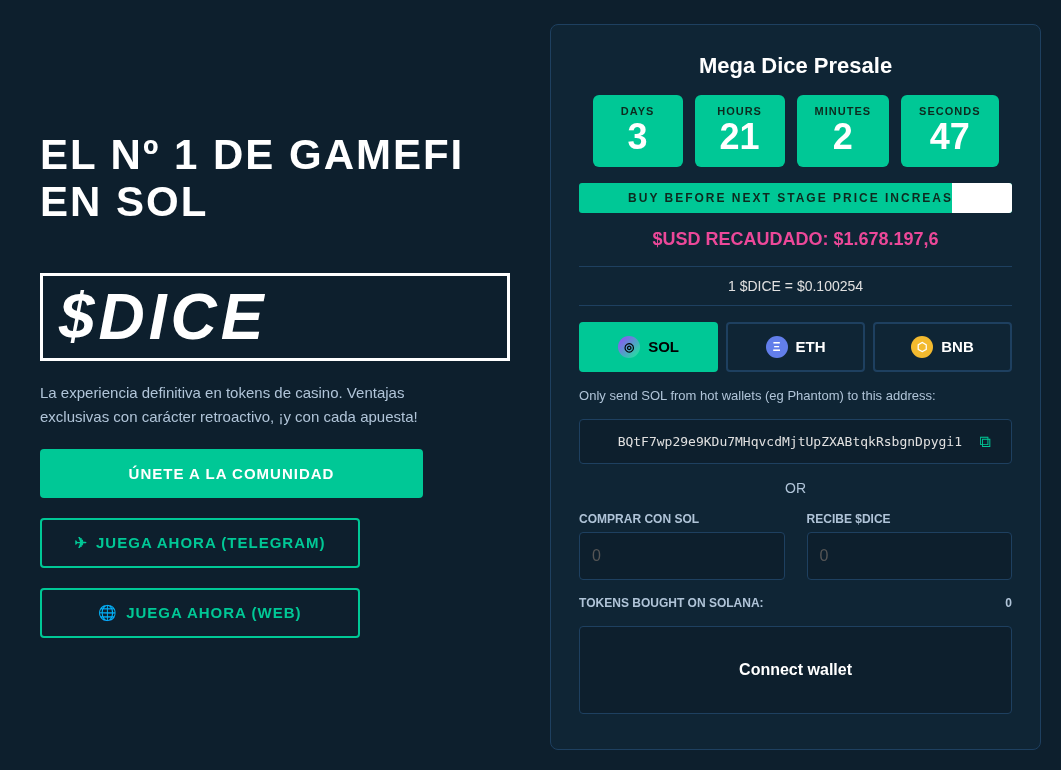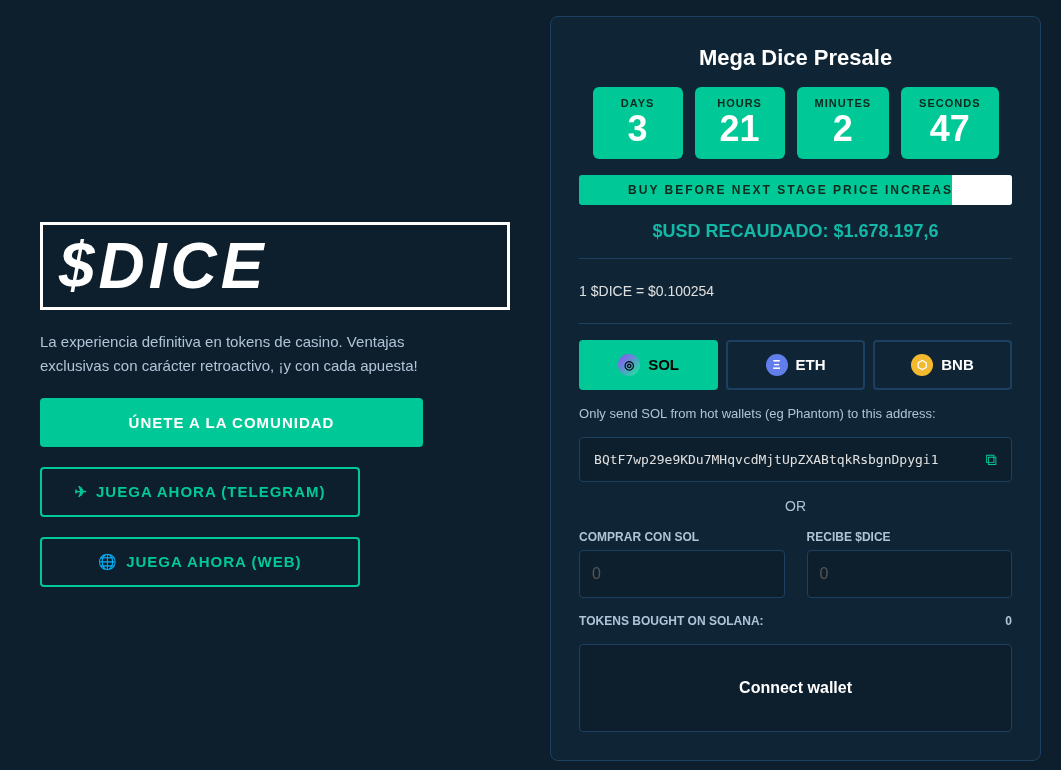--- a/index.html
+++ b/index.html
@@ -76,21 +76,21 @@
       display: flex;
       align-items: center;
       justify-content: center;
       gap: 8px;
     }
     .right-panel {
       width: 500px;
       background-color: #0f2535;
       border: 1px solid #1e4060;
       border-radius: 8px;
-      margin: 16px 20px 20px 0;
+      margin: 24px 20px 20px 0;
       padding: 28px 28px;
       display: flex;
       flex-direction: column;
       gap: 16px;
     }
     .presale-title {
       text-align: center;
       font-size: 22px;
       font-weight: 700;
       color: #ffffff;
@@ -139,29 +139,29 @@
       top: 0;
       bottom: 0;
       width: 60px;
       background-color: #ffffff;
       border-radius: 0 3px 3px 0;
     }
     .raised-amount {
       text-align: center;
       font-size: 18px;
       font-weight: 700;
-      color: #14b8a6;
+      color: #ec4899;
     }
     .price-info {
-      text-align: left;
+      text-align: center;
       font-size: 14px;
       color: #e0e0e0;
       border-top: 1px solid #1e4060;
       border-bottom: 1px solid #1e4060;
-      padding: 24px 0;
+      padding: 11px 0;
     }
     .currency-tabs {
       display: flex;
       gap: 8px;
     }
     .currency-tab {
       flex: 1;
       padding: 12px;
       border-radius: 4px;
       cursor: pointer;
@@ -195,25 +195,26 @@
     .wallet-notice {
       font-size: 13px;
       color: #b0c4d8;
     }
     .wallet-address-box {
       display: flex;
       align-items: center;
       background-color: #0d1f2d;
       border: 1px solid #1e4060;
       border-radius: 4px;
-      padding: 12px 14px;
+      padding: 12px 20px;
       font-size: 13px;
       color: #e0e0e0;
       font-family: monospace;
       gap: 0;
+      text-align: center;
     }
     .wallet-address-text {
       flex: 1;
       word-break: break-all;
     }
     .copy-icon {
       cursor: pointer;
       color: #00c896;
       font-size: 16px;
       flex-shrink: 0;
@@ -294,20 +295,21 @@
       color: #ffffff;
       font-size: 16px;
       font-weight: 600;
       cursor: pointer;
     }
   </style>
 </head>
 <body>
 
 <div class="left-panel">
+  <div class="tagline">EL Nº 1 DE GAMEFI EN SOL</div>
   <div class="dice-logo">$DICE</div>
   <p class="description">La experiencia definitiva en tokens de casino. Ventajas exclusivas con carácter retroactivo, ¡y con cada apuesta!</p>
   <button class="btn-primary">ÚNETE A LA COMUNIDAD</button>
   <button class="btn-secondary">
     <span>✈</span>
     <span>JUEGA AHORA (TELEGRAM)</span>
   </button>
   <button class="btn-secondary">
     <span>🌐</span>
     <span>JUEGA AHORA (WEB)</span>

